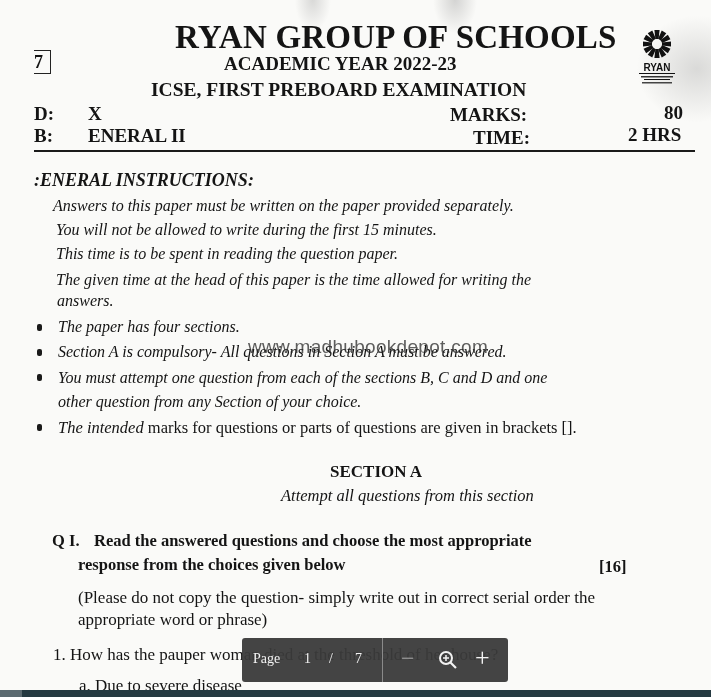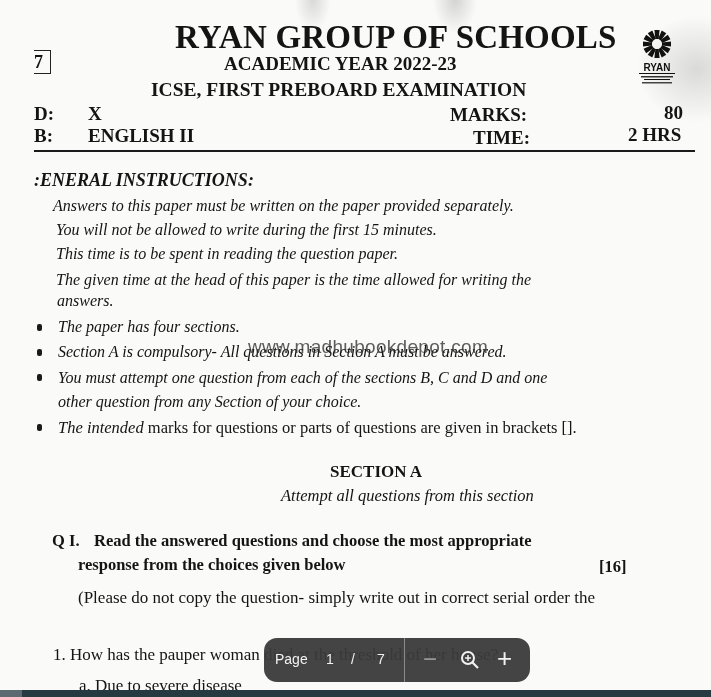--- a/index.html
+++ b/index.html
@@ -32,23 +32,23 @@
     }
     .instr { font-size:16px; font-style:italic; }
     .bullet { position:absolute; width:5px; height:7px; background:#1a1a1a; border-radius:2px; }
     .watermark {
       position:absolute; left:210px; top:336px; font-family:Liberation Sans, sans-serif;
       font-size:19px; color:rgba(40,40,40,0.75); letter-spacing:0.3px;margin-left:38px;
     }
     .q { font-size:16.5px; }
     .logo { position:absolute; left:632px; top:28px; width:50px; height:62px; }
     .toolbar {
-      position:absolute; left:264px; top:638px; width:266px; height:44px;
-      background:rgba(58,58,58,0.95); border-radius:13px;
-      font-family:Liberation Sans, sans-serif; color:#f2f2f2;
+      position:absolute; left:242px; top:638px; width:266px; height:44px;
+      background:rgba(58,58,58,0.95); border-radius:3px;
+      font-family:Liberation Serif, serif; color:#f2f2f2;
     }
     .toolbar .sep { position:absolute; left:140px; top:0; width:1px; height:44px; background:#8a8a8a; }
     .toolbar span { position:absolute; top:13px; font-size:14px; }
     .bottombar { position:absolute; left:0; top:690px; width:711px; height:7px; background:#253a41; }
     .bottombar .lt { position:absolute; left:0; top:0; width:22px; height:7px; background:#5b6a70; }
   </style>
 </head>
 <body>
 
 <div class="page">
@@ -84,21 +84,21 @@
     <rect x="12" y="51" width="26" height="1" fill="#111"></rect>
     <rect x="10" y="54" width="30" height="1.5" fill="#444"></rect>
   </svg>
 
   <div class="abs meta" style="left:34px; top:103px;">D:</div>
   <div class="abs meta" style="left:88px; top:103px;">X</div>
   <div class="abs meta" style="left:450px; top:104px;">MARKS:</div>
   <div class="abs meta" style="left:664px; top:102px;">80</div>
 
   <div class="abs meta" style="left:34px; top:125px;">B:</div>
-  <div class="abs meta" style="left:88px; top:125px;">ENGLISH II</div>
+  <div class="abs meta" style="left:88px; top:125px;">ENERAL II</div>
   <div class="abs meta" style="left:473px; top:127px;">TIME:</div>
   <div class="abs meta" style="left:628px; top:124px;">2 HRS</div>
 
   <div class="rule"></div>
 
   <div class="abs b i" style="left:34px; top:170px; font-size:18px;">
     <span>:</span><span>ENERAL INSTRUCTIONS:</span>
   </div>
 
   <div class="abs instr" style="left:53px; top:197px;">Answers to this paper must be written on the paper provided separately.</div>
@@ -126,20 +126,21 @@
 
   <div class="abs b" style="left:330px; top:462px; font-size:17px;">SECTION A</div>
   <div class="abs i" style="left:241px; top:486px; font-size:16.5px;margin-left:40px;">Attempt all questions from this section</div>
 
   <div class="abs b q" style="left:52px; top:531px;">Q I.</div>
   <div class="abs b q" style="left:94px; top:531px;">Read the answered questions and choose the most appropriate</div>
   <div class="abs b q" style="left:78px; top:555px;">response from the choices given below</div>
   <div class="abs b q" style="left:599px; top:557px;">[16]</div>
 
   <div class="abs q" style="left:78px; top:588px; font-size:17px;">(Please do not copy the question- simply write out in correct serial order the</div>
+  <div class="abs q" style="left:78px; top:610px; font-size:17px;">appropriate word or phrase)</div>
 
   <div class="abs q" style="left:53px; top:645px; font-size:17px;">1. How has the pauper woman died at the threshold of her house?</div>
   <div class="abs q" style="left:79px; top:676px; font-size:17px;">a. Due to severe disease</div>
 </div>
 
 <div class="toolbar">
   <span style="left:11px;">Page</span>
   <span style="left:62px;">1</span>
   <span style="left:87px;">/</span>
   <span style="left:113px;">7</span>

